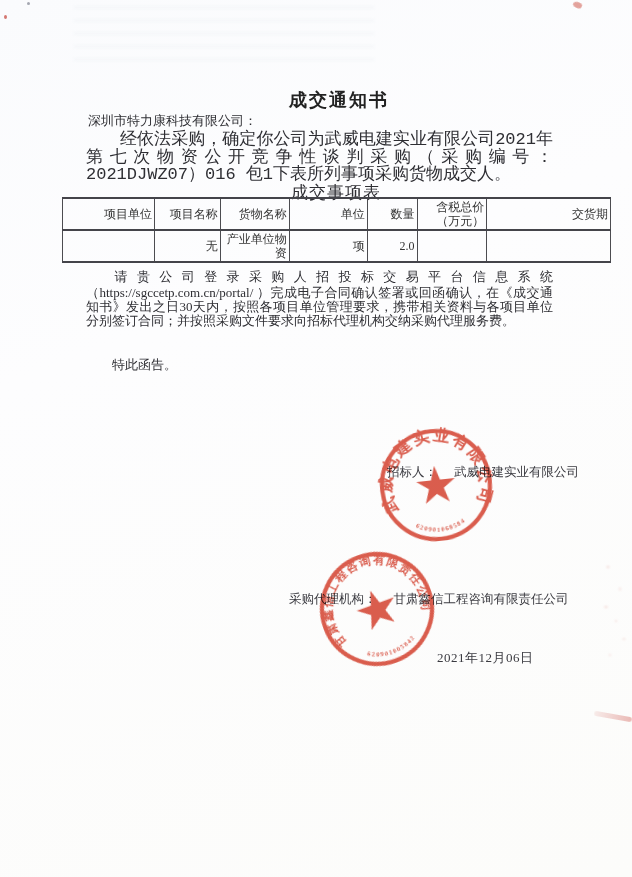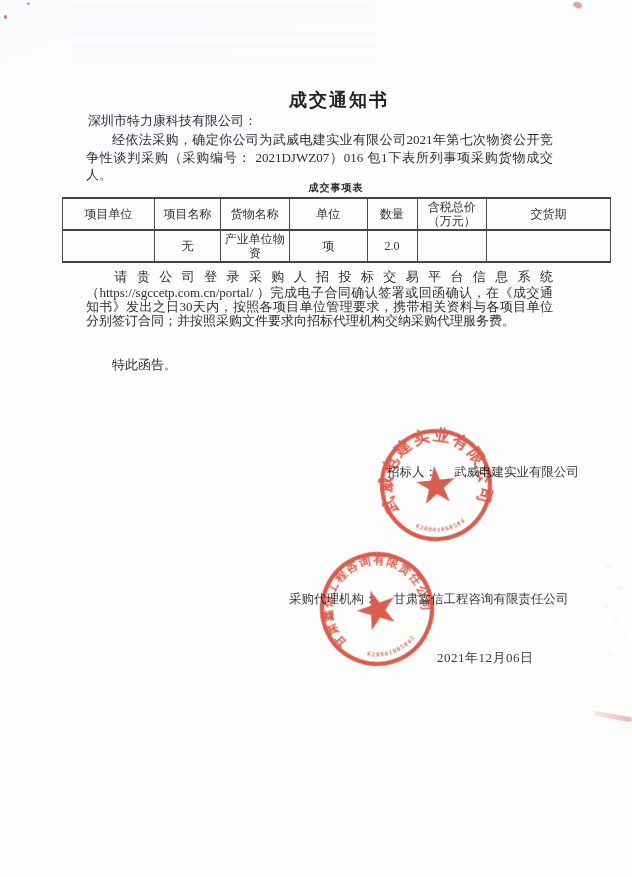--- a/index.html
+++ b/index.html
@@ -5,24 +5,24 @@
   html,body{margin:0;padding:0;background:#e8e8e8;}
   .page{
     position:relative;width:632px;height:877px;margin:0 auto;overflow:hidden;
     background:linear-gradient(160deg,#fafbfd 0%,#fdfdfe 35%,#fcfcfa 100%);
     font-family:"Liberation Serif","DejaVu Serif",serif;color:#2e2e33;
   }
   
   .abs{position:absolute;}
   .doc-title{left:46px;right:0;top:88px;text-align:center;font-size:18px;font-weight:bold;letter-spacing:2px;color:#222;}
   .addressee{left:88px;top:112px;font-size:13px;}
-  .intro{left:86px;width:467px;top:131px;font-size:13px;line-height:17.5px;text-align:justify;text-indent:2em;}
-  .table-title{left:56px;right:16px;top:181px;text-align:center;font-size:10px;font-weight:bold;letter-spacing:1px;}
+  .intro{left:86px;width:467px;top:131px;font-size:17px;line-height:17.5px;text-align:justify;text-indent:2em;font-family:Liberation Mono, monospace;}
+  .table-title{left:56px;right:16px;top:181px;text-align:center;font-size:17px;font-weight:normal;letter-spacing:1px;}
   .deal-table{position:absolute;left:62px;top:197px;width:549px;border-collapse:collapse;font-size:12px;color:#333;}
-  .deal-table th,.deal-table td{border:1px solid #4c4c50;text-align:center;vertical-align:middle;font-weight:normal;padding:1px 2px;line-height:14px;}
+  .deal-table th,.deal-table td{border:1px solid #4c4c50;text-align:right;vertical-align:middle;font-weight:normal;padding:1px 2px;line-height:14px;}
   .deal-table thead tr{height:31px;}
   .deal-table tbody tr{height:17px;}
   .deal-table{border-top:2px solid #44444a;}
   .deal-table thead th{border-bottom:2px solid #44444a;}
   .deal-table tbody td{border-bottom:2px solid #44444a;}
   .c0{width:16.8%}.c1{width:12.0%}.c2{width:12.6%}.c3{width:14.2%}.c4{width:9.1%}.c5{width:12.7%}.c6{width:22.6%}
   .notice1{left:86px;width:467px;top:268px;font-size:13px;line-height:18px;text-indent:2.2em;text-align:justify;text-align-last:justify;}
   .notice2{left:86px;width:467px;top:286px;font-size:13px;line-height:14px;text-align:justify;}
   .closing{left:86px;top:356px;font-size:13px;text-indent:2em;}
   .sig-line{font-size:12.5px;color:#3a3a40;white-space:nowrap;}

